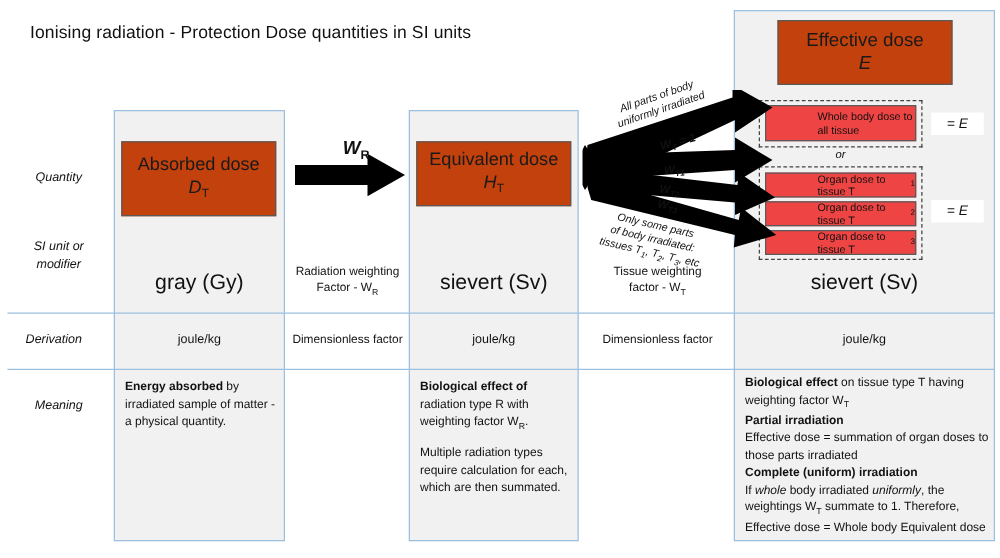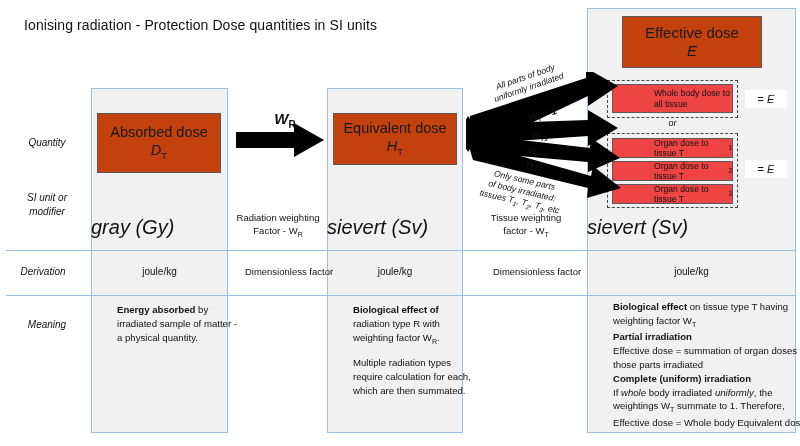--- a/index.html
+++ b/index.html
@@ -52,43 +52,43 @@
   .qbox .qsym{font-size:14.5px;font-style:italic;line-height:1.3;}
   .qbox .qsym sub{font-size:9.5px;font-style:normal;}
   #box-absorbed{left:97px;top:113px;width:124px;height:60px;}
   #box-equivalent{left:333px;top:113px;width:124px;height:52px;text-align:center;}
   #box-effective{left:622px;top:16px;width:140px;height:52px;}
   #box-effective .qname{font-size:15px;}
   #box-effective .qsym{font-size:15px;}
 
   
   .unitcell{
-    position:absolute;font-size:20px;color:#111;font-style:italic;
+    position:absolute;text-align:center;font-size:17px;color:#111;
   }
   #unit-left{left:91px;top:216px;width:137px;}
   #unit-mid{left:327px;top:216px;width:136px;}
   #unit-right{left:587px;top:216px;width:209px;}
 
   .modcell{
     position:absolute;text-align:center;font-size:9.5px;color:#111;line-height:1.35;
   }
   #mod-1{left:231px;top:212px;width:94px;}
   #mod-2{left:467px;top:212px;width:118px;}
   .modcell sub{font-size:7px;}
 
   .dercell{position:absolute;text-align:center;font-size:10px;color:#111;}
   #der-left{left:91px;top:266px;width:137px;}
   #der-mid{left:327px;top:266px;width:136px;}
   #der-right{left:587px;top:266px;width:209px;}
   #der-1{left:231px;top:266px;width:94px;}
   #der-2{left:467px;top:266px;width:118px;}
-  #der-1,#der-2{position:absolute;text-align:center;font-size:9.5px;color:#111;margin-left:11px;}
+  #der-1,#der-2{position:absolute;text-align:center;font-size:9.5px;color:#111;}
 
   .meaning{
-    position:absolute;font-size:9.6px;line-height:1.45;color:#111;text-align:left;margin-left:17px;
+    position:absolute;font-size:9.6px;line-height:1.45;color:#111;text-align:left;
   }
   #mean-left{left:100px;top:303px;width:120px;}
   #mean-mid{left:336px;top:303px;width:122px;}
   #mean-right{left:596px;top:300px;width:195px;}
   .meaning b{font-weight:700;}
   .meaning i{font-style:italic;}
   .meaning sub{font-size:7px;}
   .mblock{margin-bottom:0;}
   .gap{height:9px;}
 

